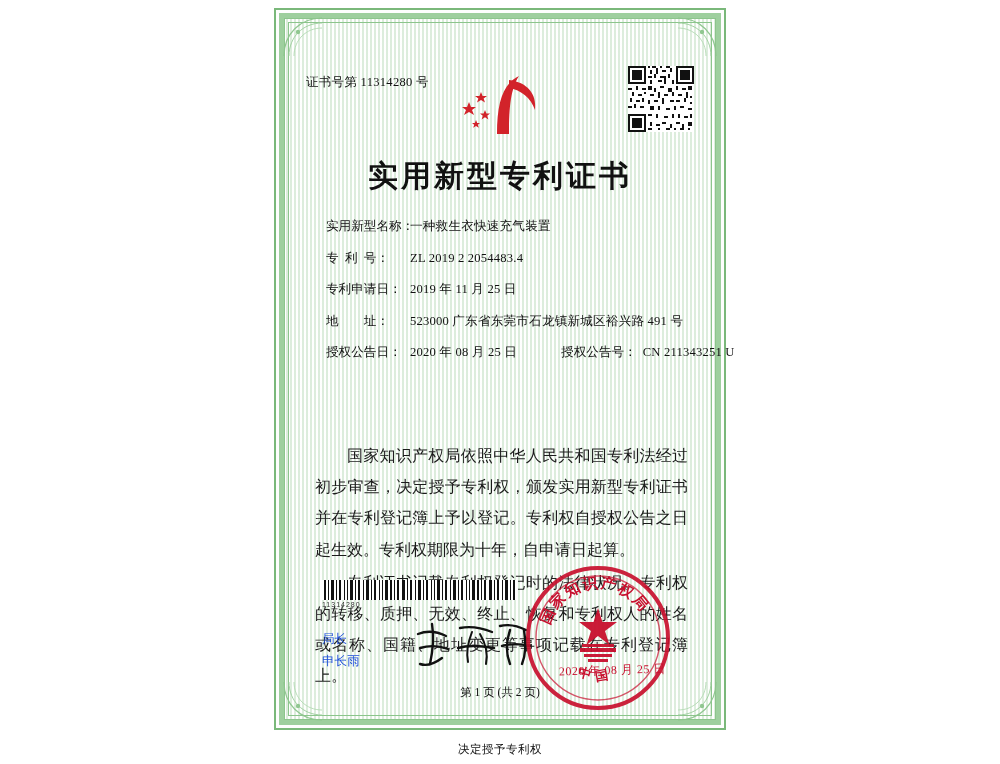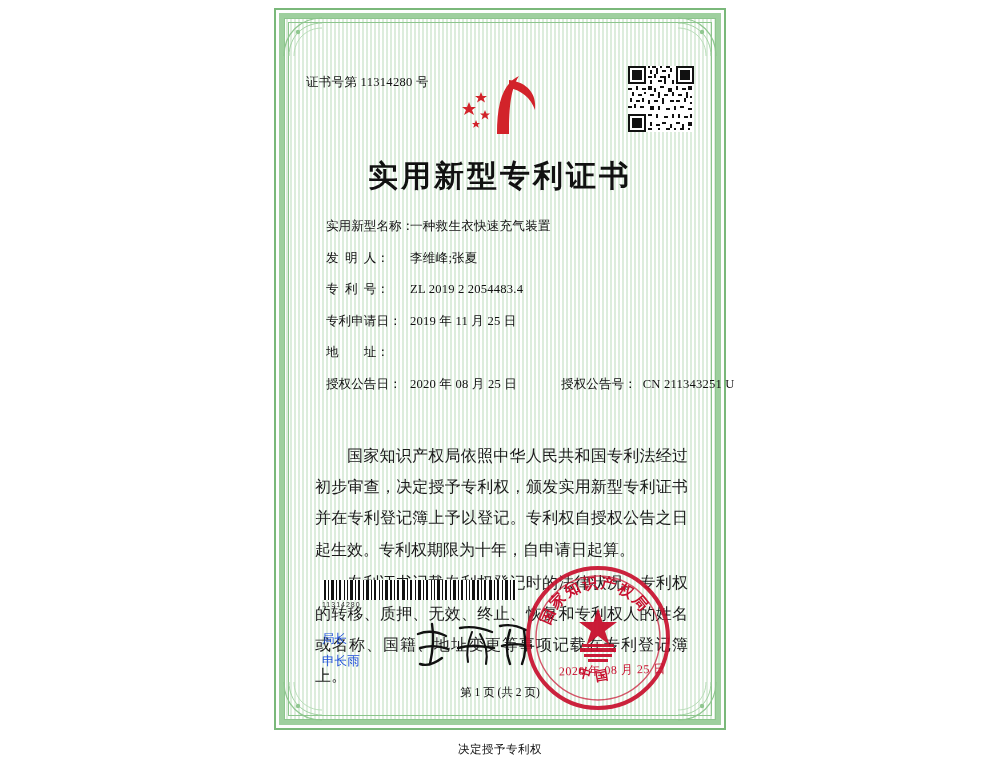--- a/index.html
+++ b/index.html
@@ -387,33 +387,30 @@
       </div>
 
       <div class="title">实用新型专利证书</div>
 
       <div class="fields">
         <div class="frow">
           <span class="flabel">实用新型名称：</span>
           <span class="fvalue">一种救生衣快速充气装置</span>
         </div>
         <div class="frow">
-          <span class="flabel">发  明  人：</span>
-          <span class="fvalue">李维峰;张夏</span>
-        </div>
-        <div class="frow">
           <span class="flabel">专  利  号：</span>
           <span class="fvalue">ZL 2019 2 2054483.4</span>
         </div>
         <div class="frow">
           <span class="flabel">专利申请日：</span>
           <span class="fvalue">2019 年 11 月 25 日</span>
         </div>
         <div class="frow">
           <span class="flabel">地        址：</span>
+          <span class="fvalue">523000  广东省东莞市石龙镇新城区裕兴路 491 号</span>
         </div>
         <div class="frow frow-split">
           <span class="flabel">授权公告日：</span>
           <span class="fvalue">2020 年 08 月 25 日</span>
           <span class="gap"></span>
           <span class="flabel2">授权公告号：</span>
           <span class="fvalue">CN 211343251 U</span>
         </div>
       </div>
 

